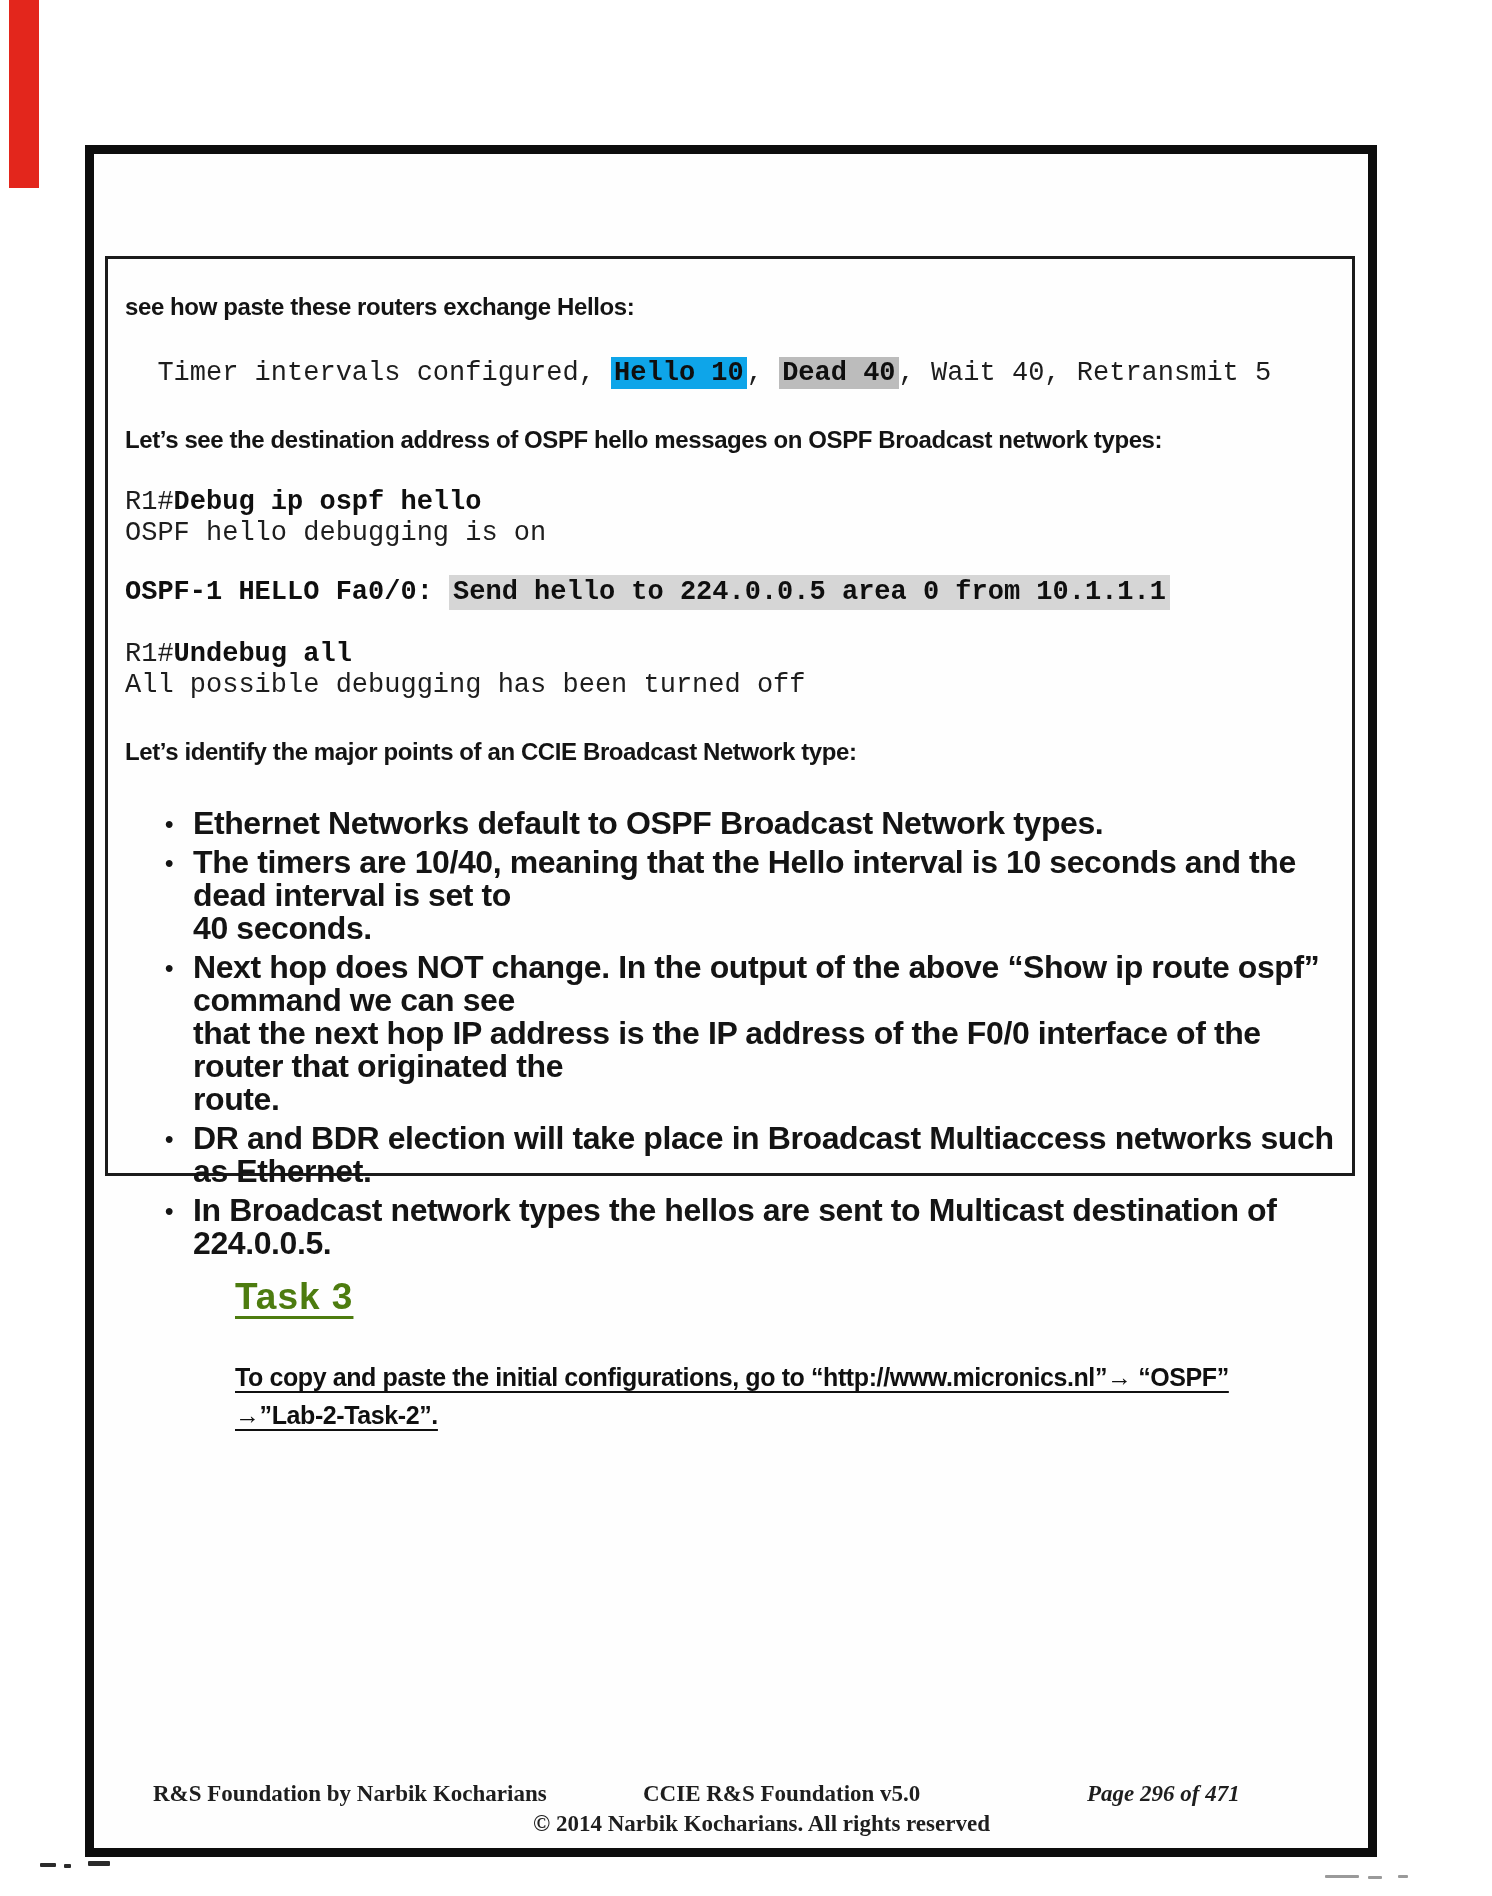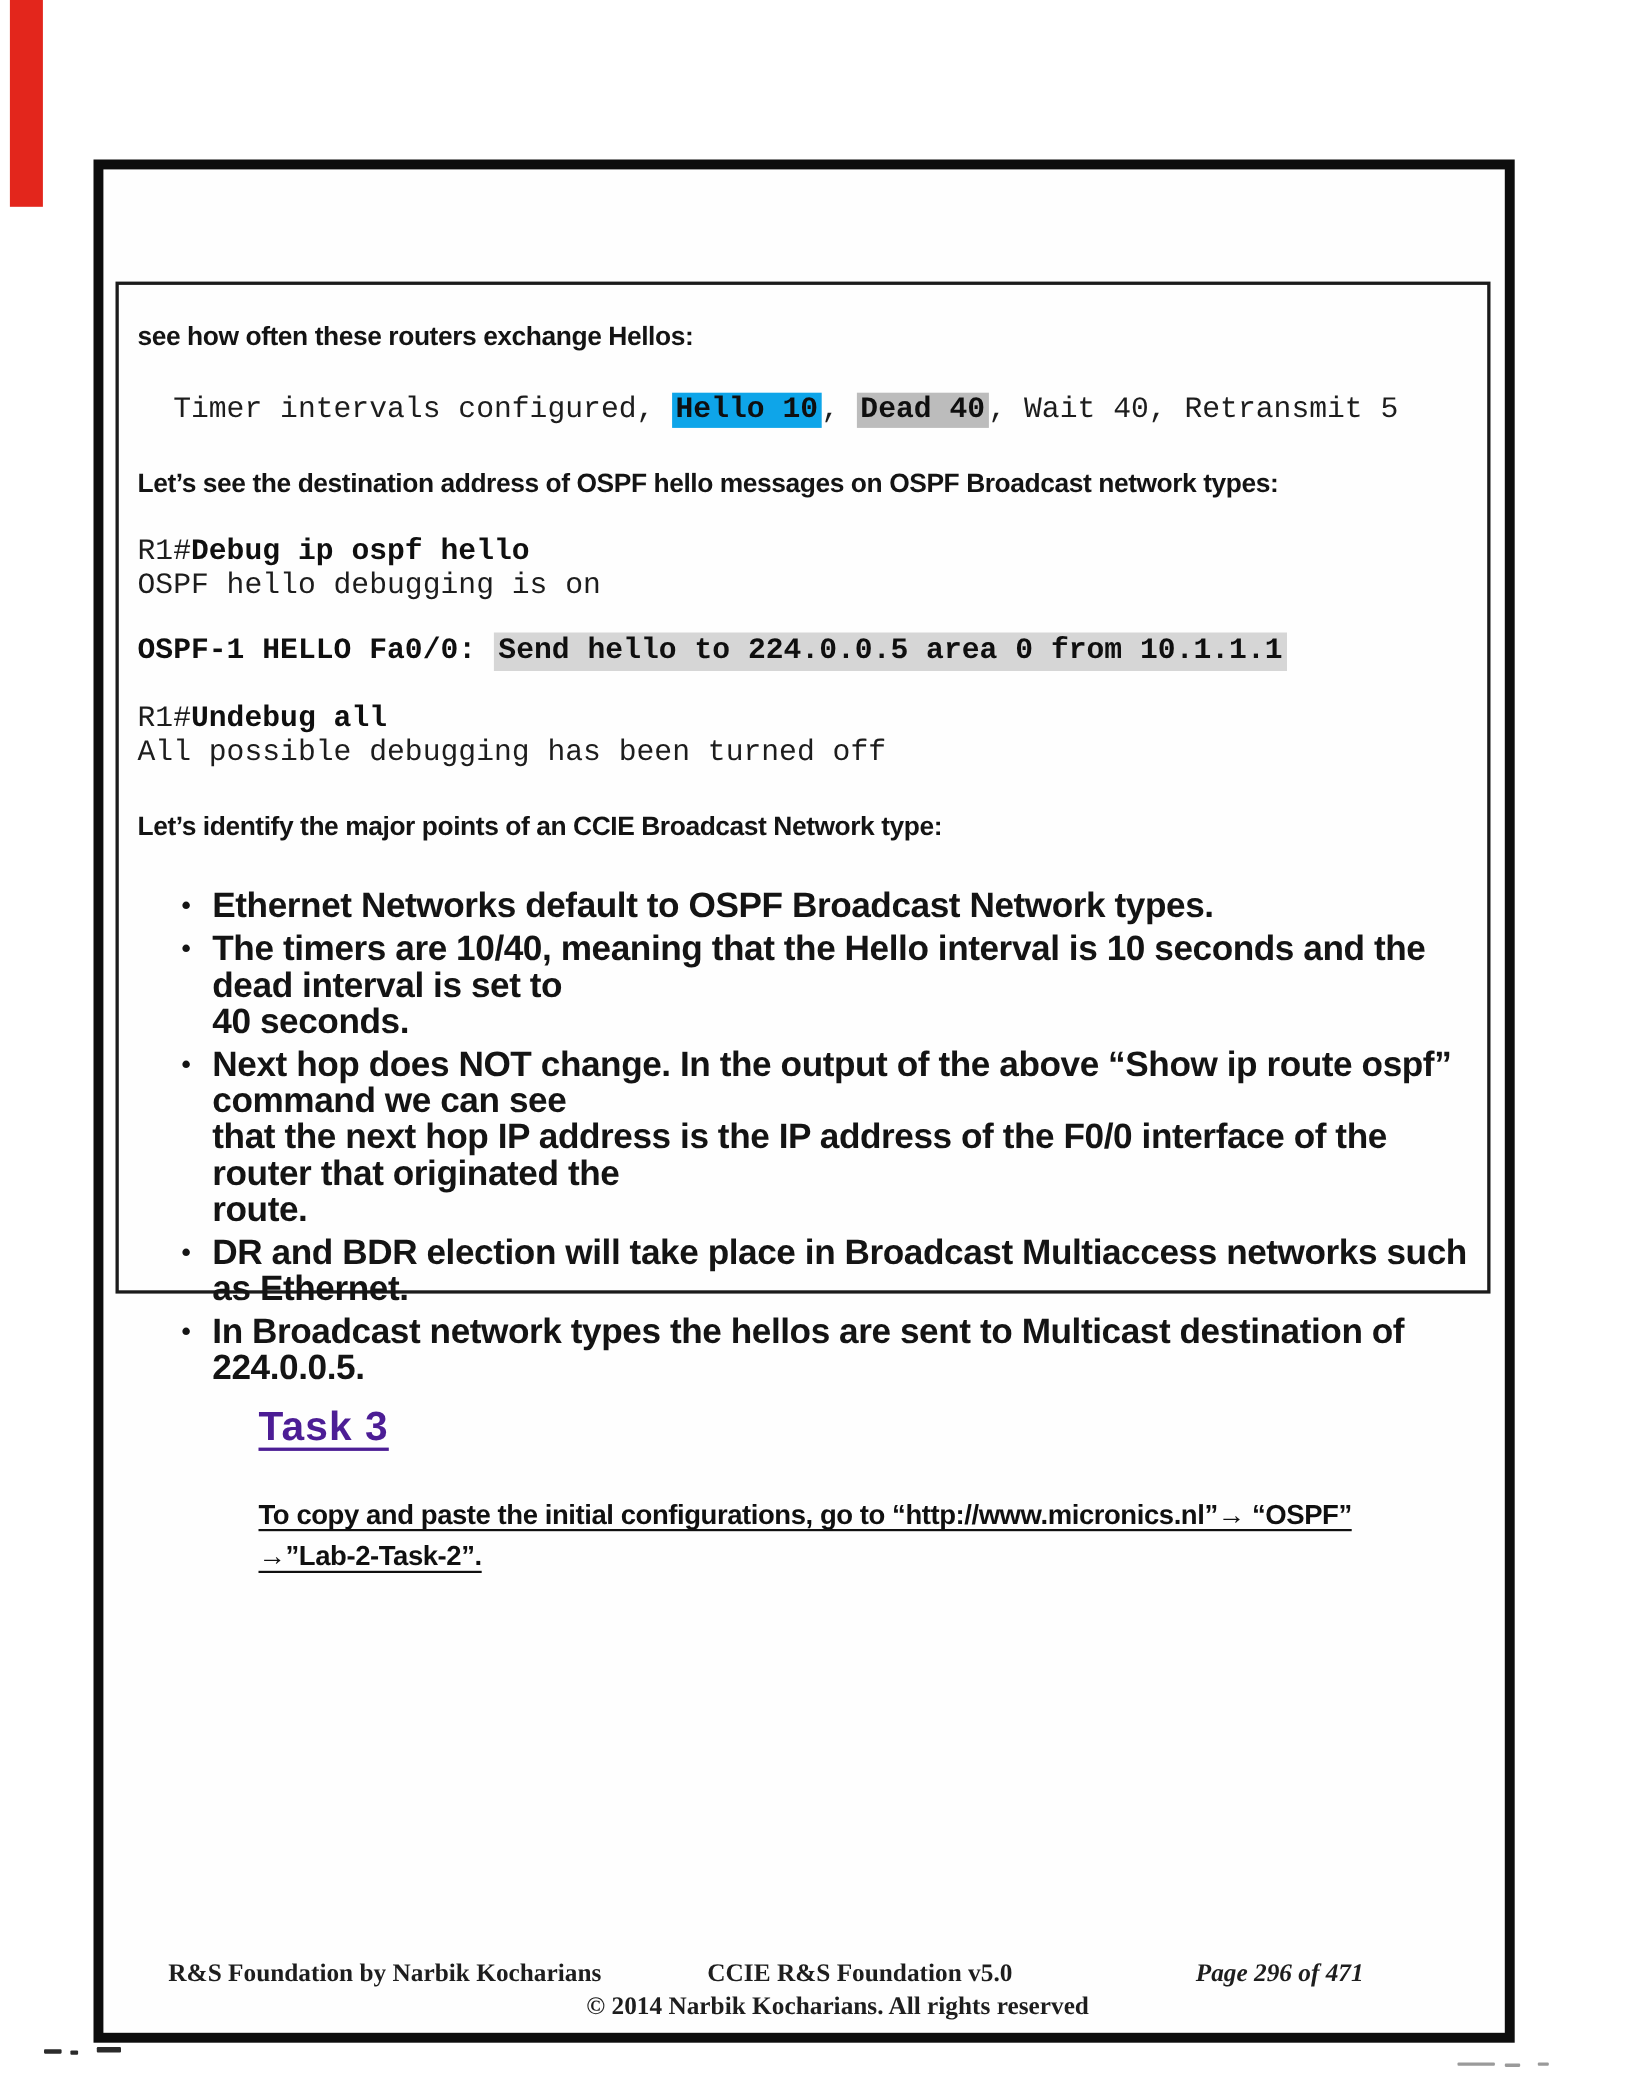--- a/index.html
+++ b/index.html
@@ -73,21 +73,21 @@
     font-weight: bold; font-size: 32px;
     letter-spacing: -0.4px; line-height: 33px;
     white-space: pre-line;
     width: 1160px; margin-left: 26px;
   }
 
   .task-section { position: absolute; left: 235px; top: 1276px; width: 1060px; }
   .task-title, .lab-title {
     font-family: "Liberation Sans", sans-serif;
     font-weight: bold; font-size: 37px;
-    letter-spacing: 1px; color: #4c1d95;
+    letter-spacing: 1px; color: #4d7c0f;
     text-decoration: underline;
     text-decoration-thickness: 3px;
     text-underline-offset: 7px;
   }
   .lab-title { margin-top: 42px; }
   .instructions {
     margin-top: 40px;
     font-family: "Liberation Sans", sans-serif;
     font-weight: bold; font-size: 25px;
     letter-spacing: -0.4px; line-height: 38px;
@@ -116,21 +116,21 @@
 <div class="dash" style="left:64px; top:1864px; width:7px; height:4px;"></div>
 <div class="dash" style="left:88px; top:1861px; width:22px; height:5px;"></div>
 <div class="dash faint" style="left:1325px; top:1875px; width:34px; height:3px;"></div>
 <div class="dash faint" style="left:1368px; top:1876px; width:14px; height:3px;"></div>
 <div class="dash faint" style="left:1398px; top:1875px; width:10px; height:3px;"></div>
 
 <div class="outer-border"></div>
 
 <div class="inner-box">
 
-  <div class="sans-b mb-intro">see how often these routers exchange Hellos:</div>
+  <div class="sans-b mb-intro">see how paste these routers exchange Hellos:</div>
 
 
   <div class="mono mb-timer"><span>  Timer intervals configured, </span><span class="cmd hl-light">Hello 10</span><span>, </span><span class="cmd hl-mid">Dead 40</span><span>, Wait 40, Retransmit 5</span></div>
 
   <div class="sans-b mb-para1">Let’s see the destination address of OSPF hello messages on OSPF Broadcast network types:</div>
 
   <div class="mono mb-term2"><span>R1#</span><span class="cmd">Debug ip ospf hello</span><br><span>OSPF hello debugging is on</span></div>
 
   <div class="mono mb-debug"><span class="cmd">OSPF-1 HELLO Fa0/0: </span><span class="cmd hl-dot">Send hello to 224.0.0.5 area 0 from 10.1.1.1</span></div>
 

